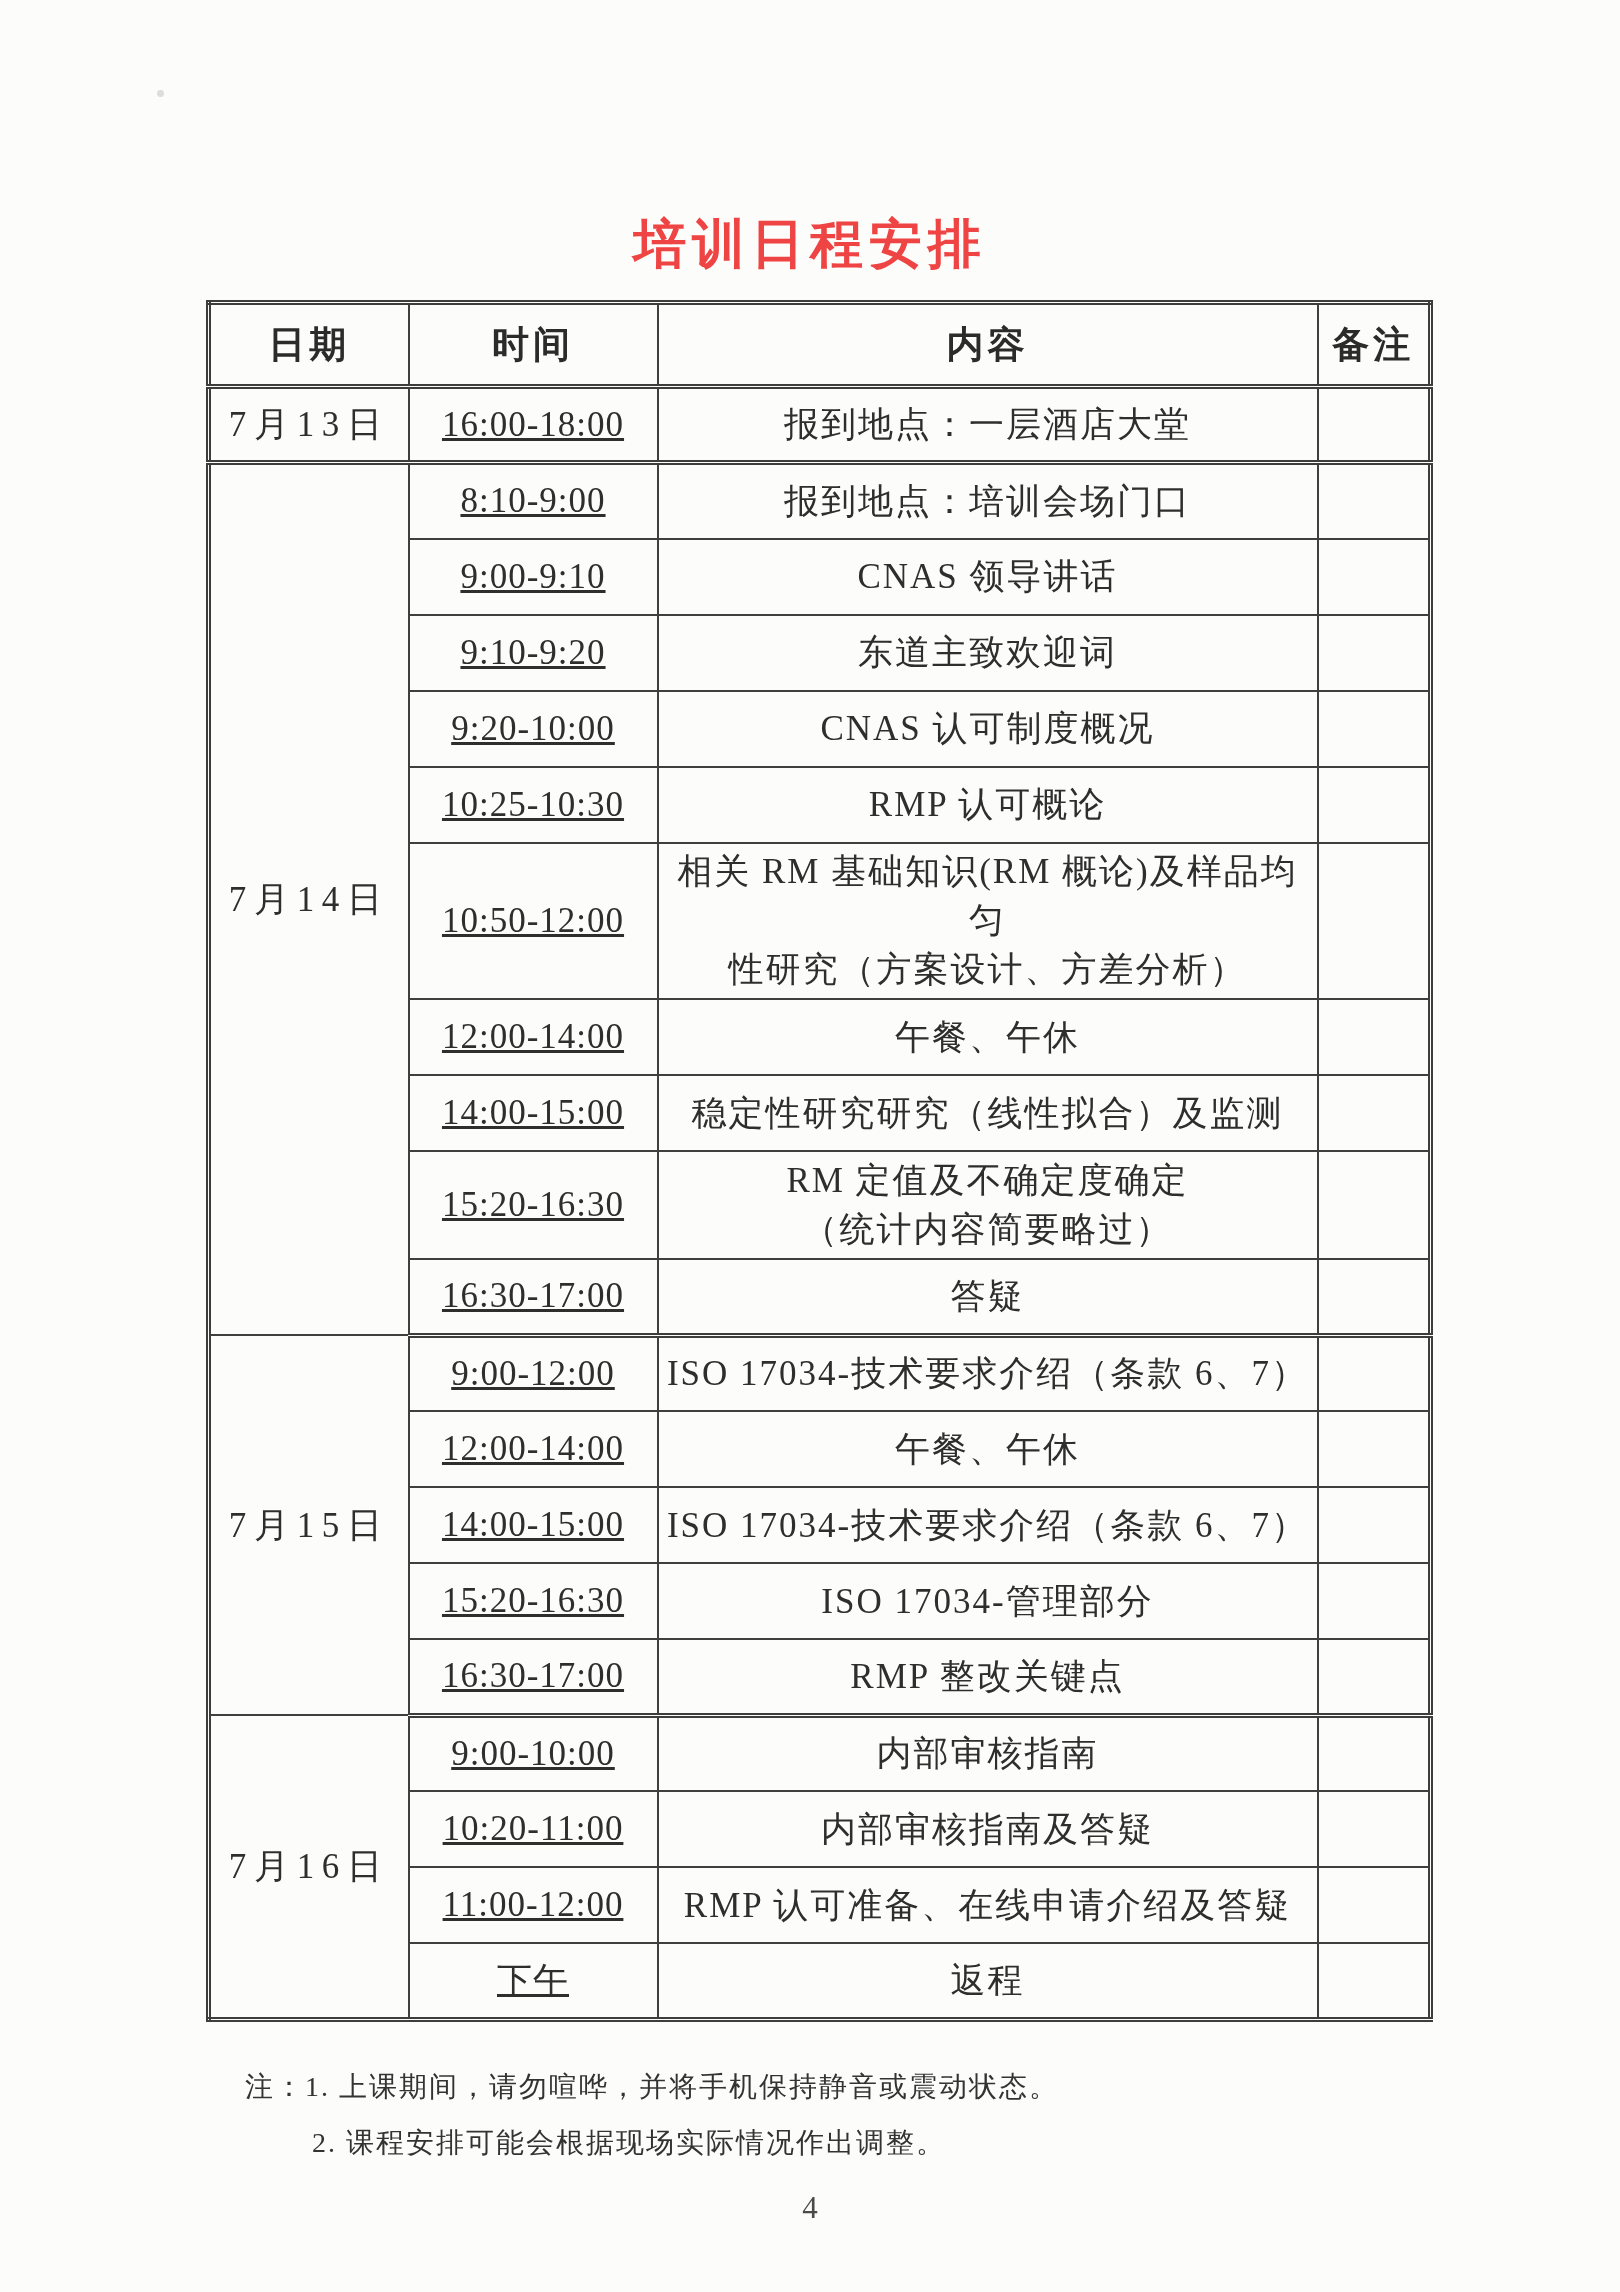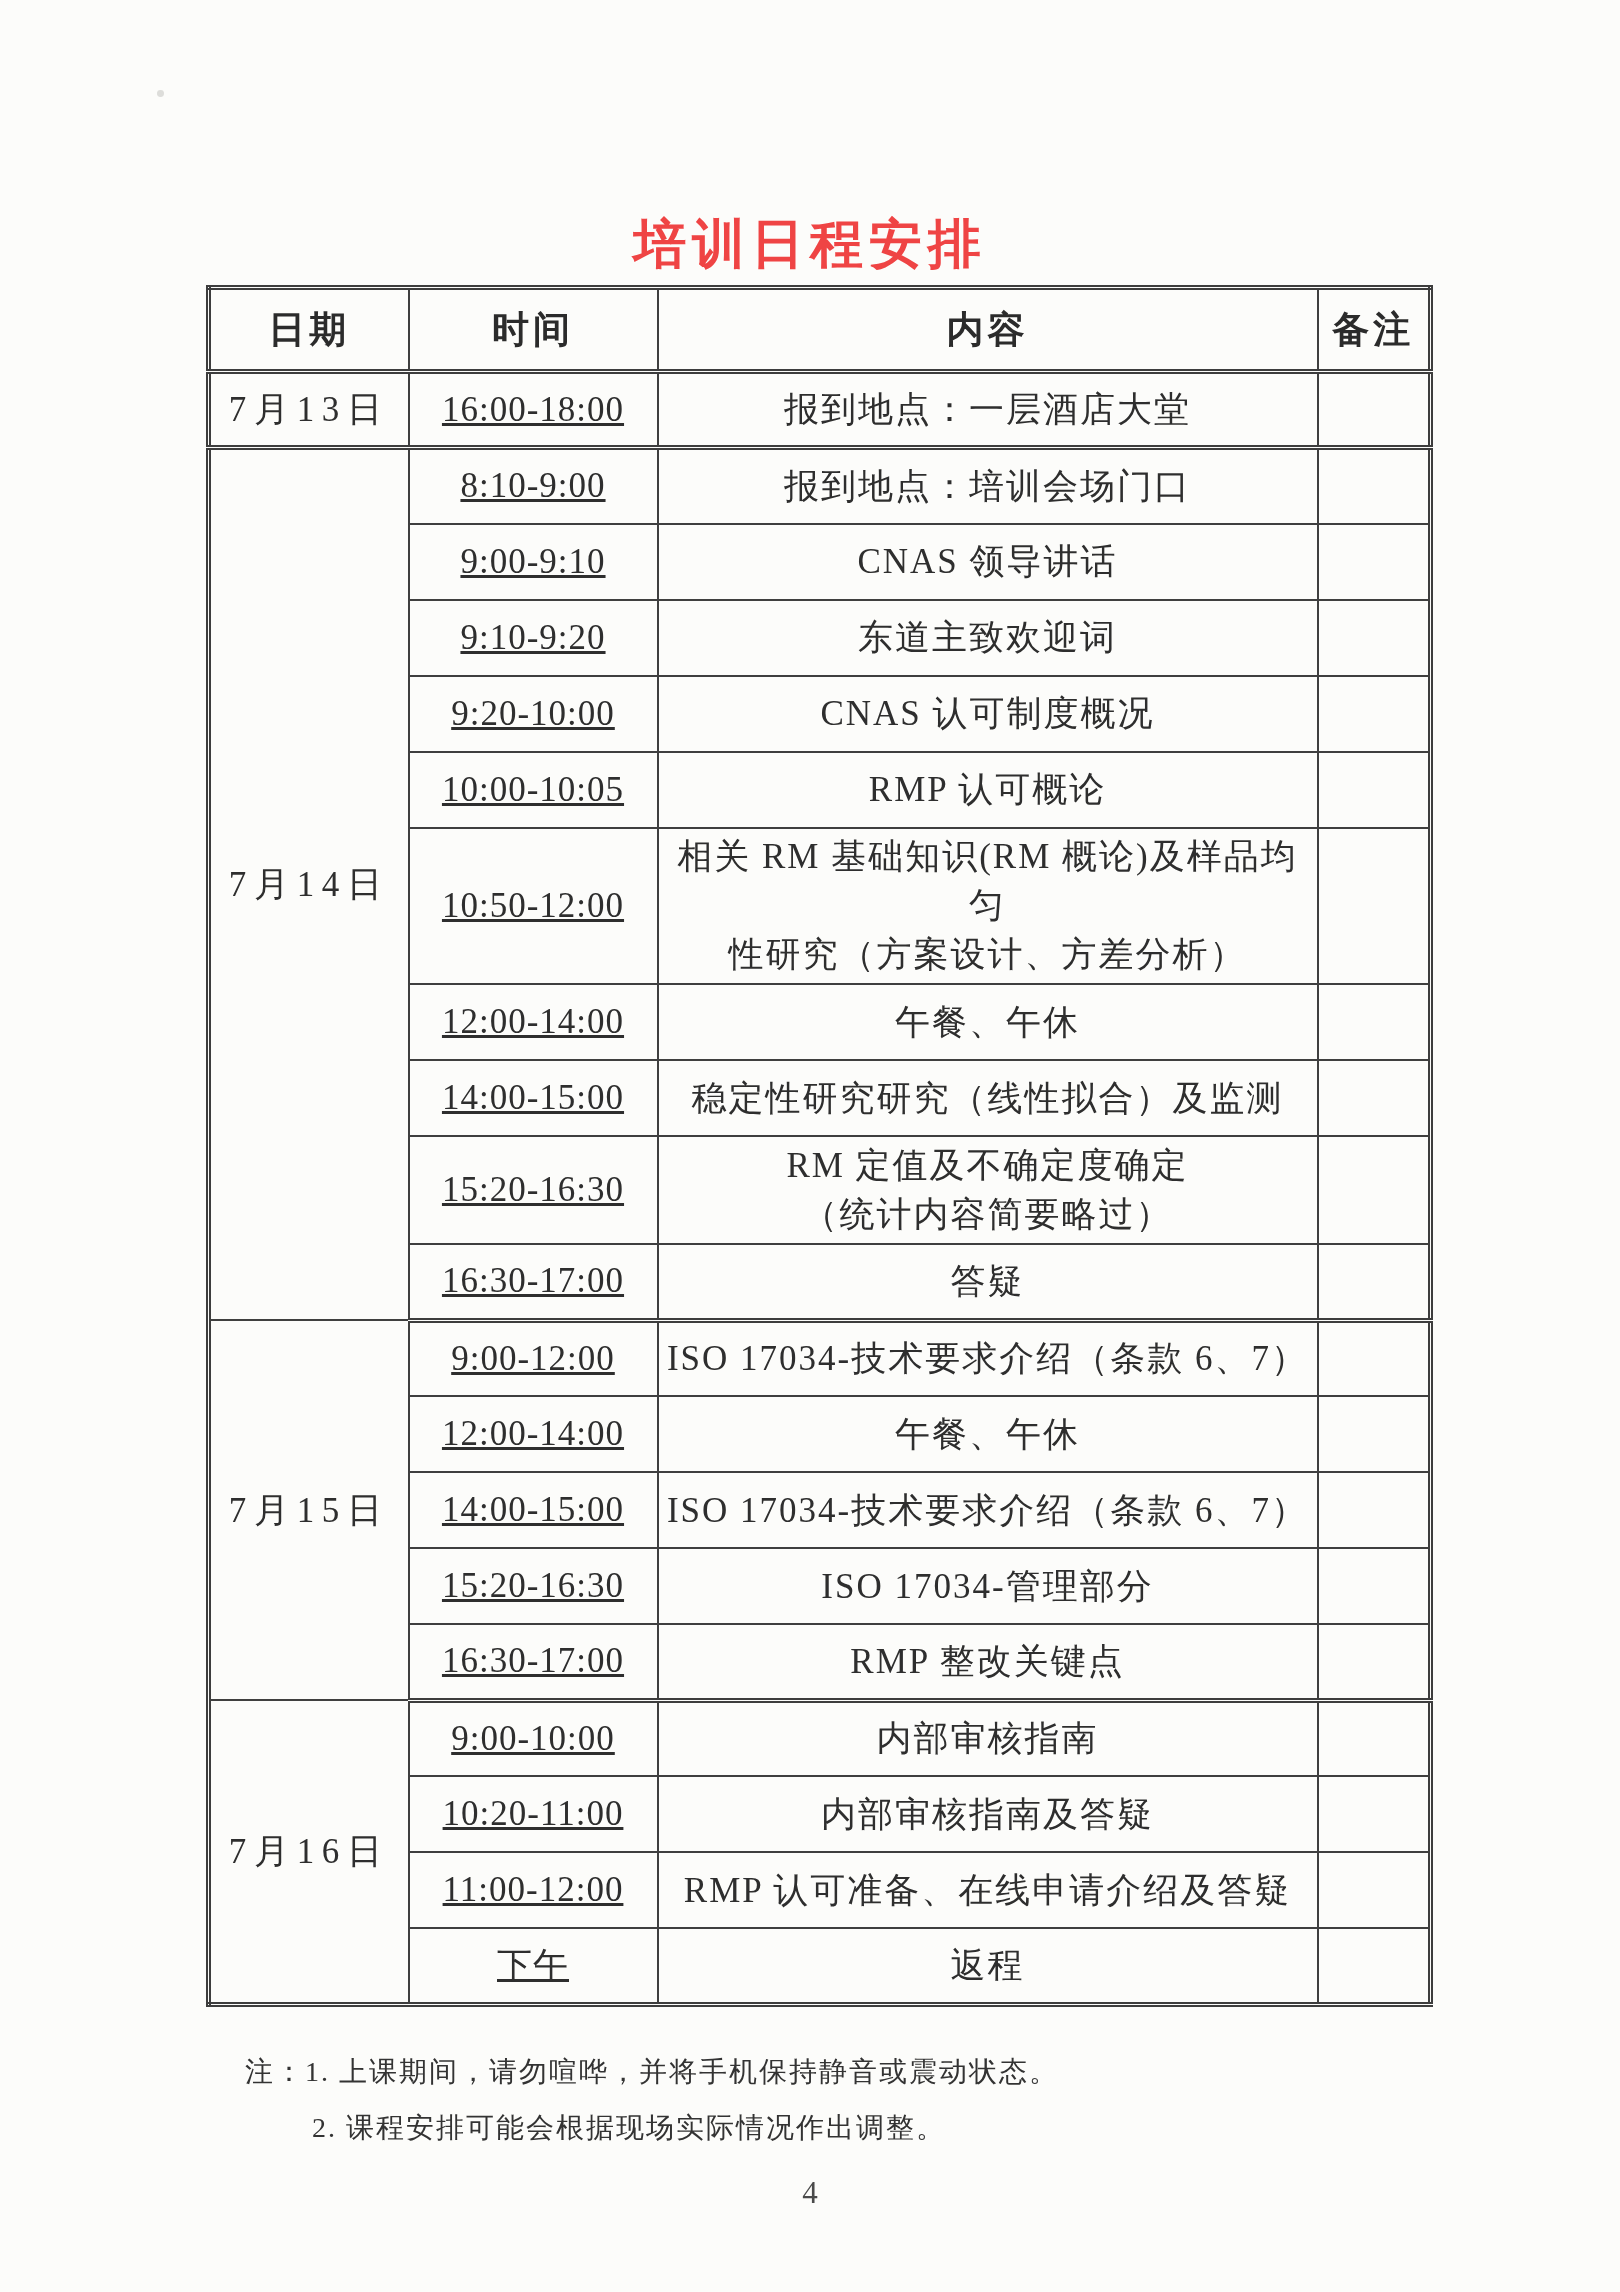--- a/index.html
+++ b/index.html
@@ -39,21 +39,21 @@
     margin-top: 45px;
     text-align: center;
     font-family: "Liberation Sans", "DejaVu Sans", sans-serif;
     font-weight: 700;
     font-size: 53px;
     line-height: 59px;
     letter-spacing: 5.9px;
     color: #ef4444;
   }
   table.schedule {
-    margin-top: 12px;
+    margin-top: 27px;
     margin-left: 206px;
     width: 1221px;
     border-collapse: collapse;
     table-layout: fixed;
     border: 5.9px double #3d3d3d;
   }
   table.schedule th, table.schedule td {
     border: 2px solid #3f3f3f;
     text-align: center;
     vertical-align: middle;
@@ -154,21 +154,21 @@
           <td class="time-cell">9:10-9:20</td>
           <td class="content-cell">东道主致欢迎词</td>
           <td class="remark-cell"></td>
         </tr>
         <tr>
           <td class="time-cell">9:20-10:00</td>
           <td class="content-cell">CNAS 认可制度概况</td>
           <td class="remark-cell"></td>
         </tr>
         <tr>
-          <td class="time-cell">10:00-10:05</td>
+          <td class="time-cell">10:25-10:30</td>
           <td class="content-cell">RMP 认可概论</td>
           <td class="remark-cell"></td>
         </tr>
         <tr>
           <td class="time-cell">10:50-12:00</td>
           <td class="content-cell">相关 RM 基础知识(RM 概论)及样品均匀
 性研究（方案设计、方差分析）</td>
           <td class="remark-cell"></td>
         </tr>
         <tr>

